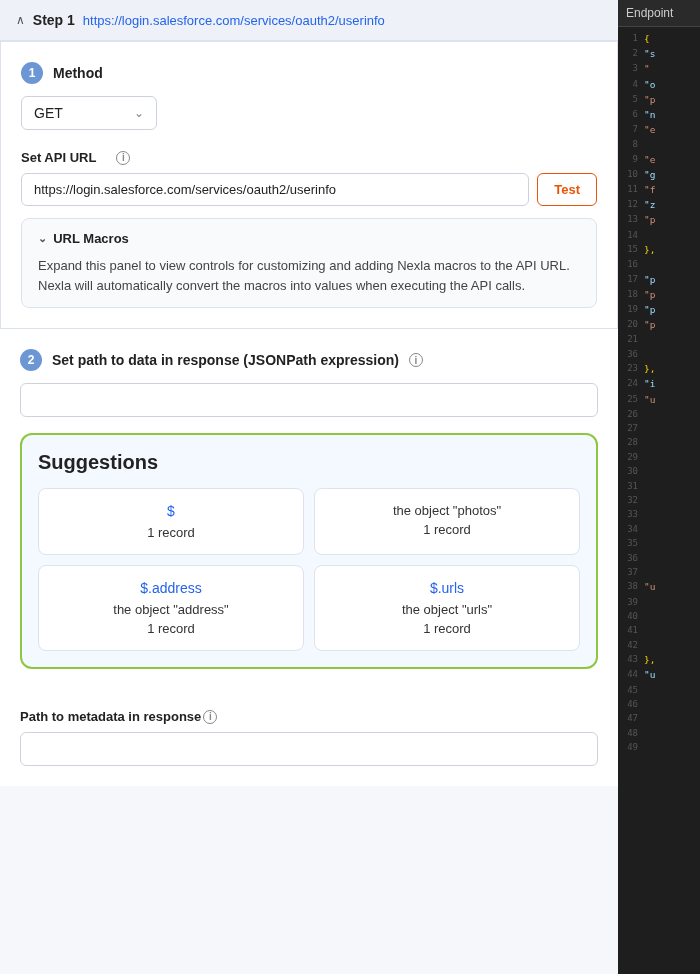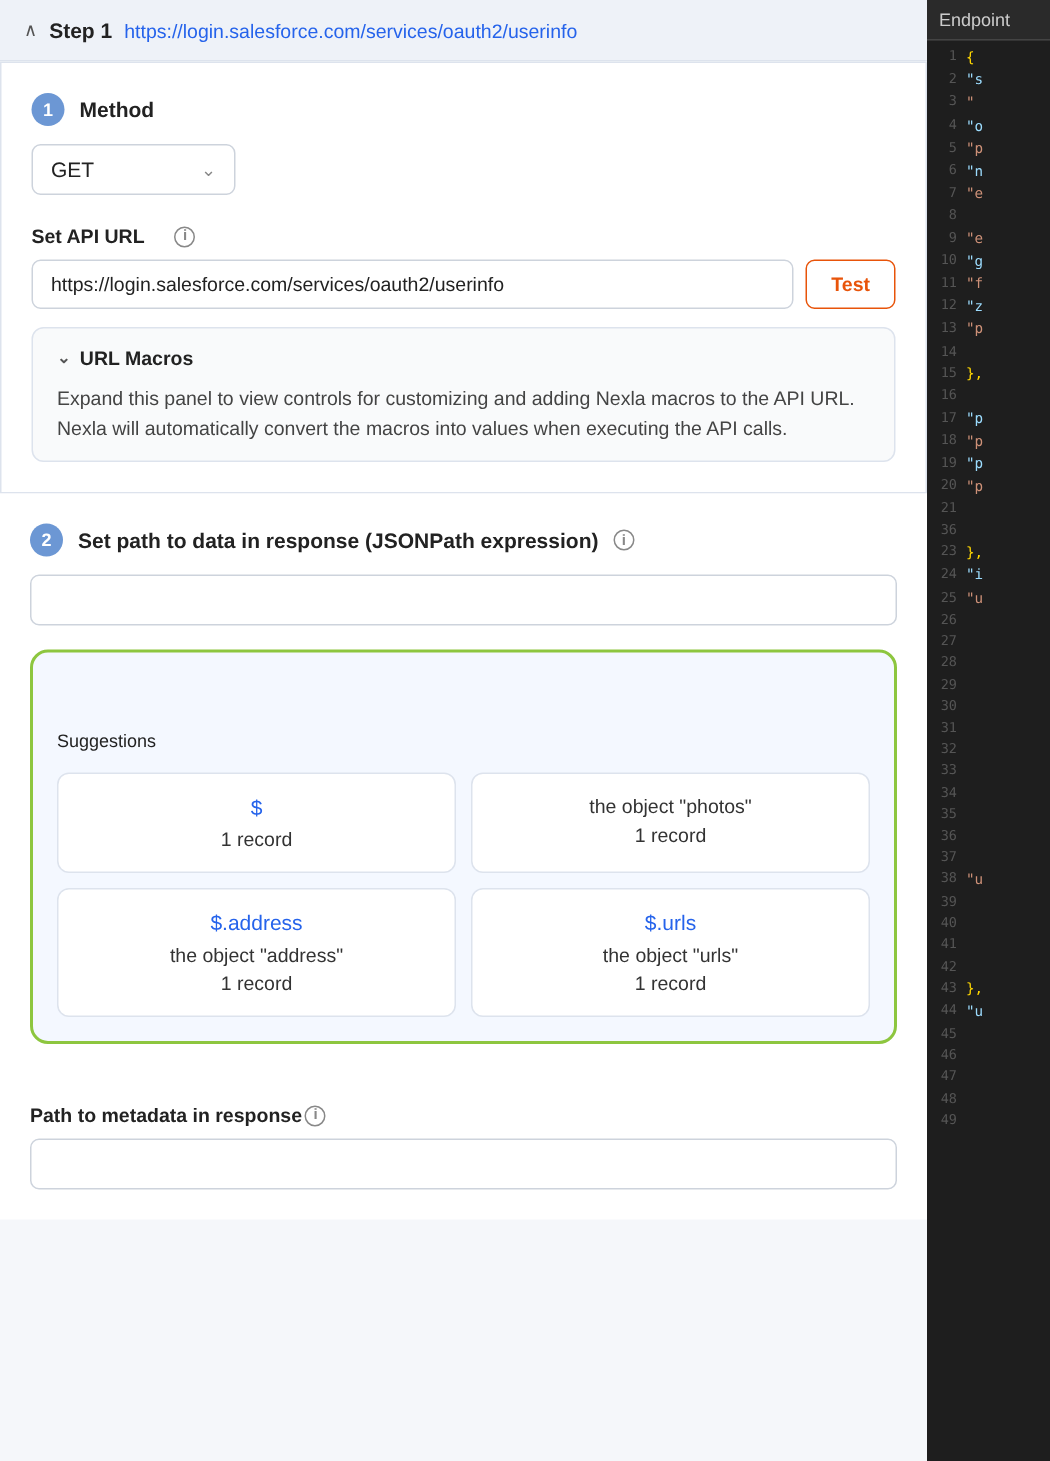--- a/index.html
+++ b/index.html
@@ -215,25 +215,24 @@
     
     .suggestions-box {
       border: 2.5px solid #8dc63f;
       border-radius: 12px;
       padding: 16px;
       background: #f4f8ff;
       margin-bottom: 20px;
     }
 
     .suggestions-title {
-      font-size: 12px;
-      font-weight: 400;
+      font-size: 20px;
+      font-weight: 700;
       color: #222;
       margin-bottom: 14px;
-      margin-top: 36px;
     }
 
     .suggestions-grid {
       display: grid;
       grid-template-columns: 1fr 1fr;
       gap: 10px;
     }
 
     .suggestion-card {
       border: 1px solid #dde3ed;

